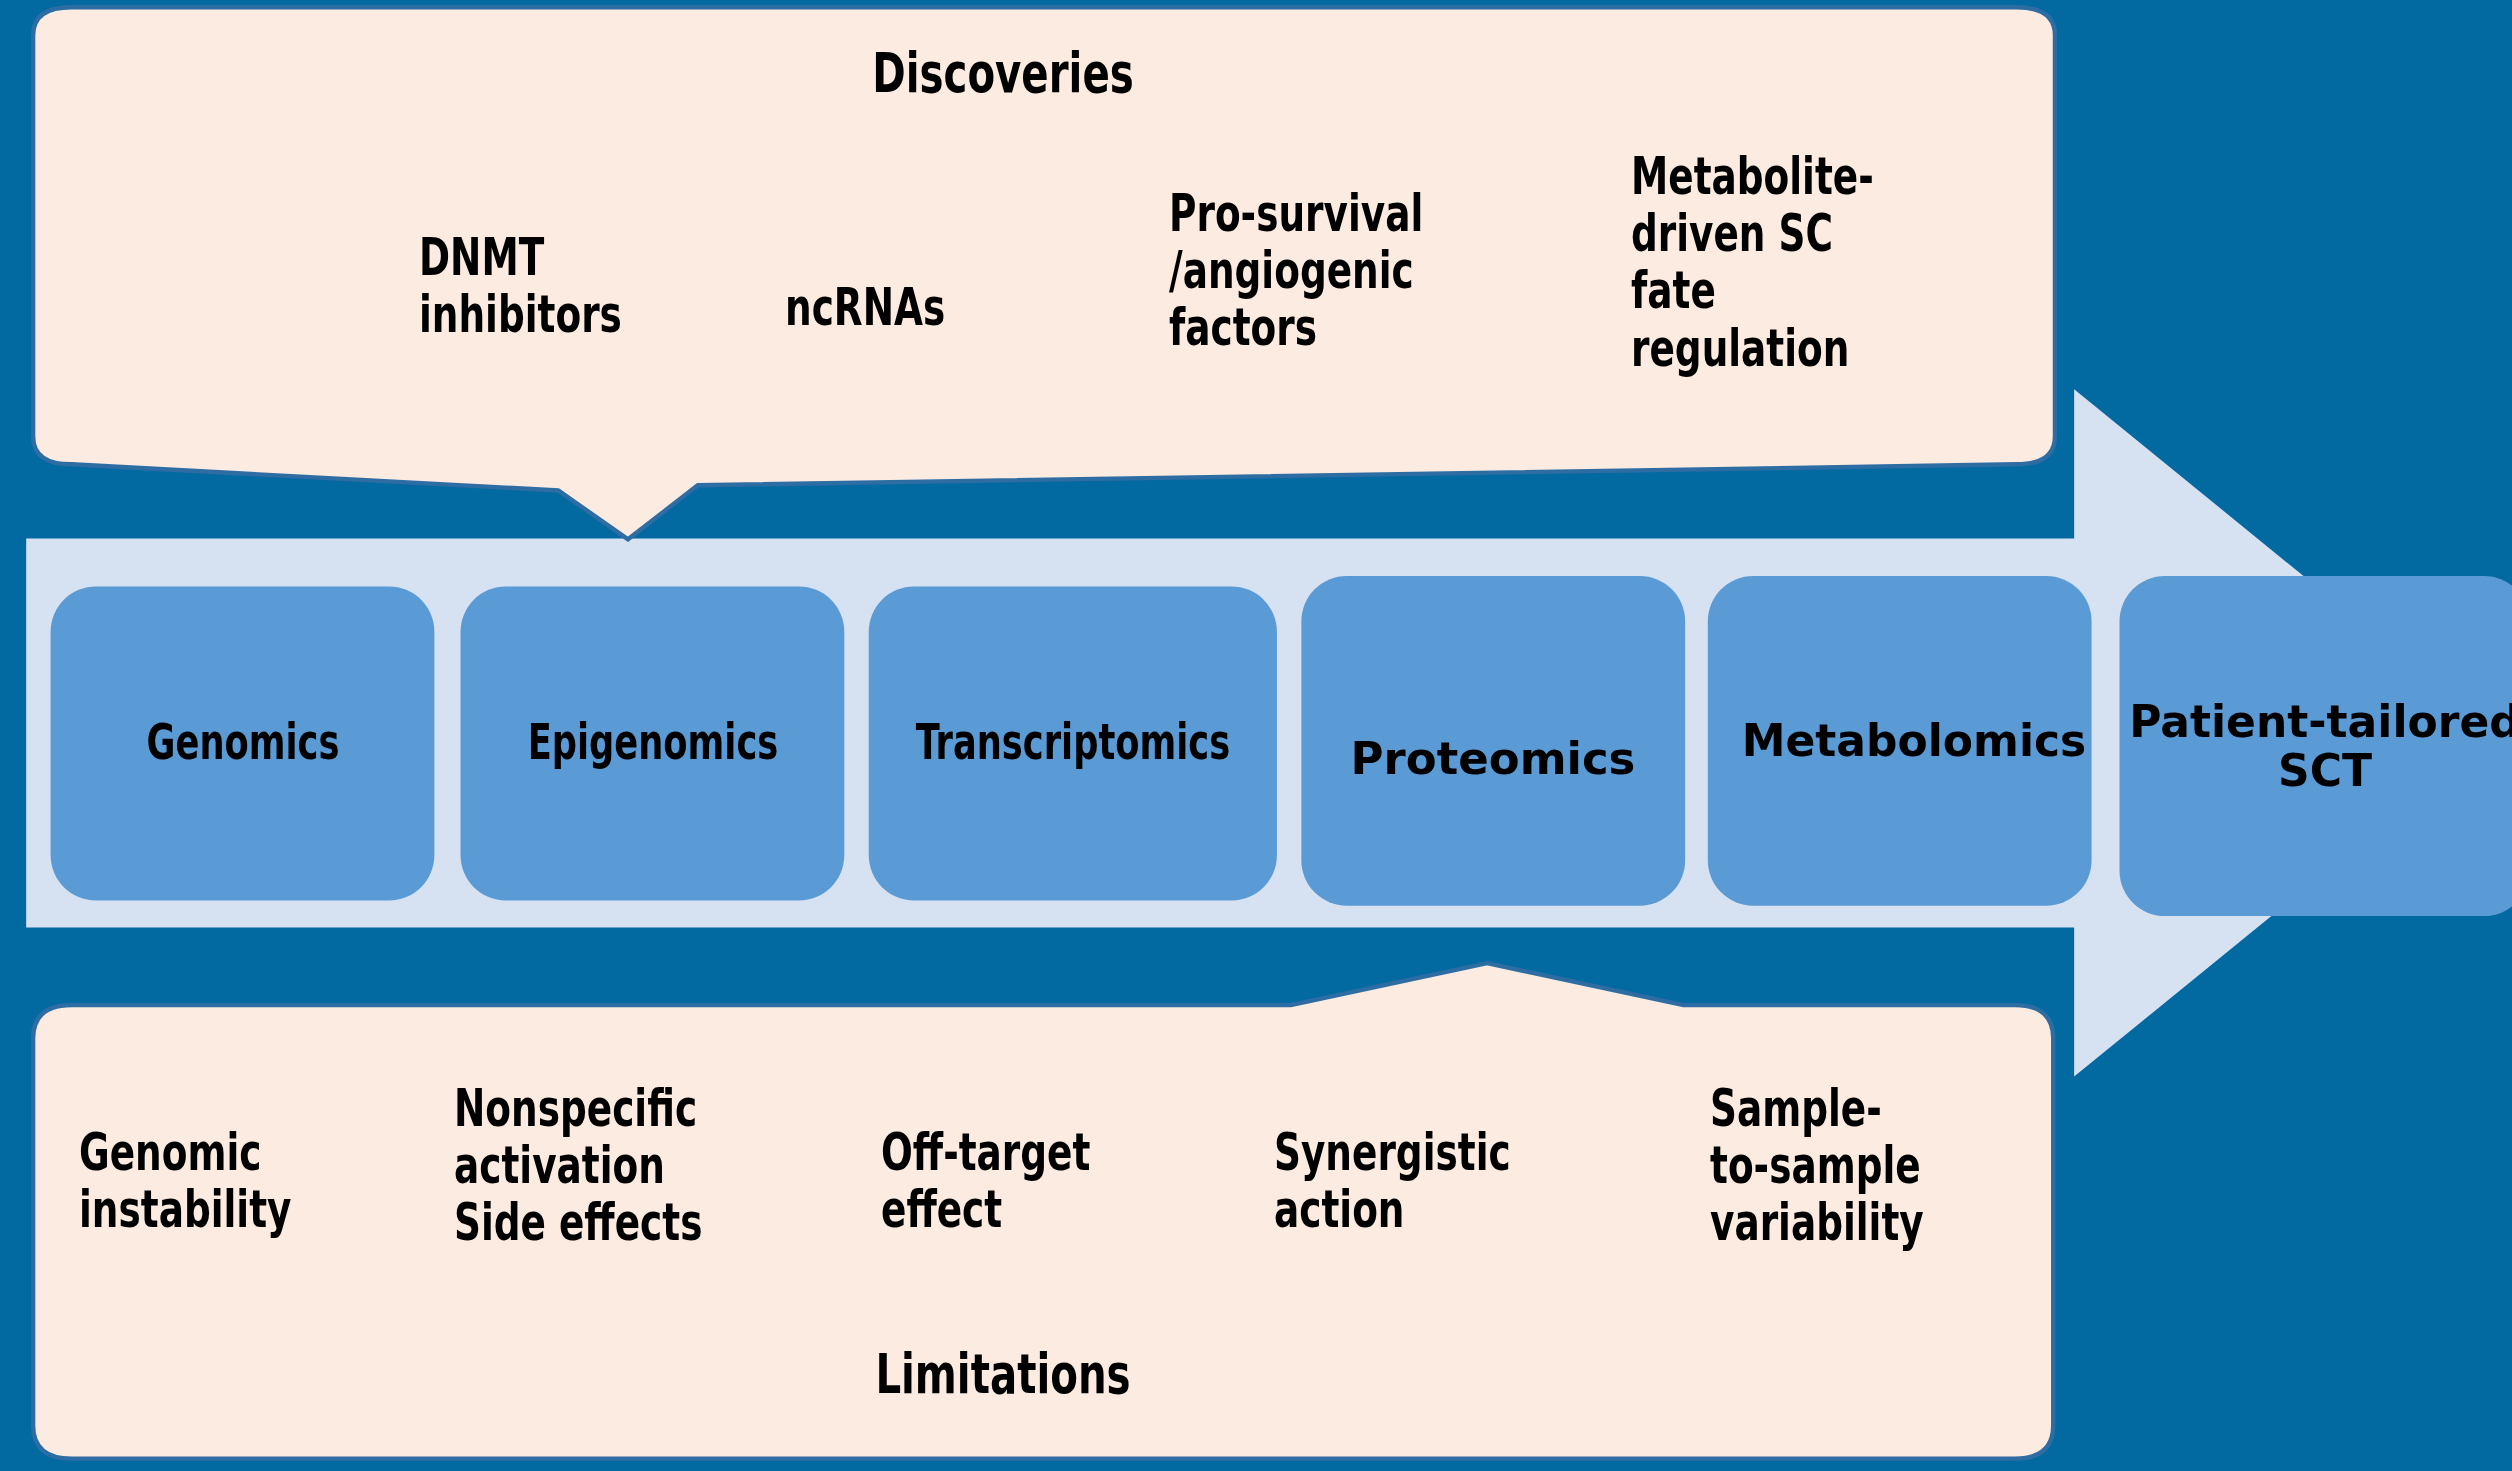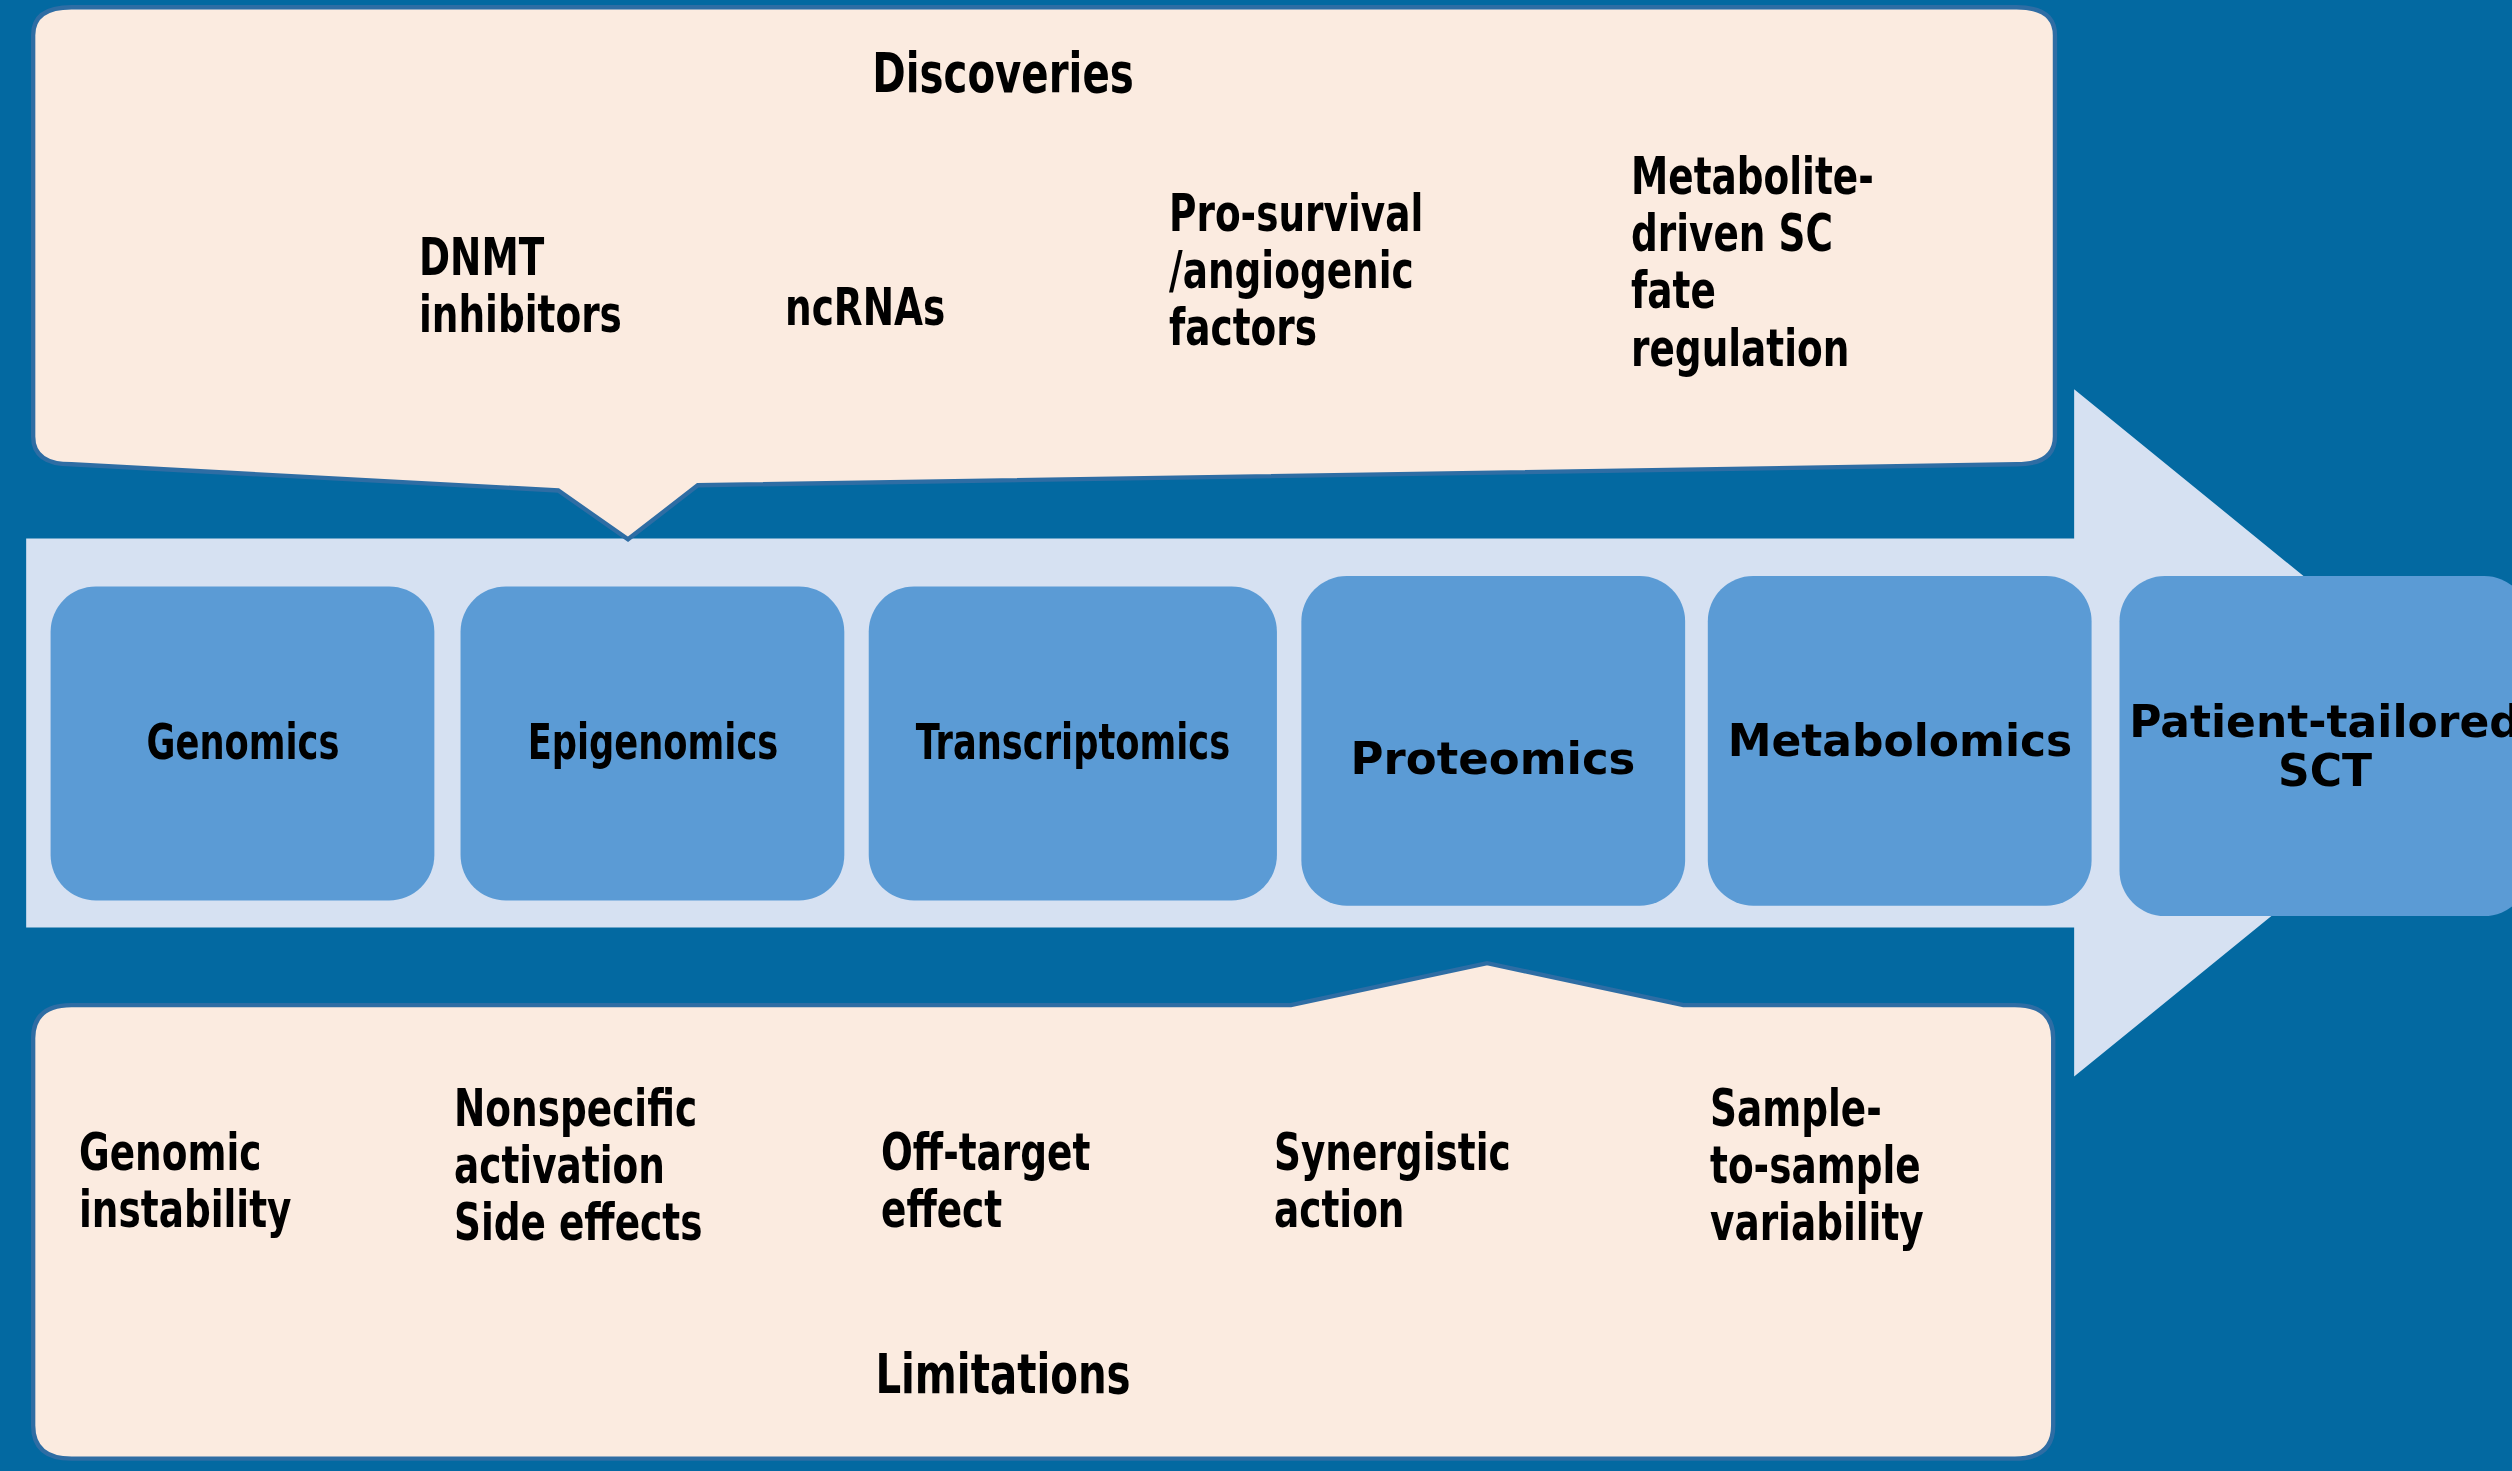--- a/index.html
+++ b/index.html
@@ -158,21 +158,21 @@
 regulation</div>
 
     <div class="chip-label cond cond-c" style="left:51px;  top:586px;  width:384px; height:314px; font-size:49px;">Genomics</div>
 
     <div class="chip-label cond cond-c" style="left:461px; top:586px;  width:384px; height:314px; font-size:49px;">Epigenomics</div>
 
     <div class="chip-label cond cond-c" style="left:869px; top:586px;  width:408px; height:314px; font-size:49px;">Transcriptomics</div>
 
     <div class="chip-label wide" style="left:1301px; top:594px; width:384px; height:330px; font-size:45px;">Proteomics</div>
 
-    <div class="chip-label wide" style="left:1708px; top:576px; width:384px; height:330px; font-size:44px;">Metabolomics</div>
+    <div class="chip-label wide" style="left:1708px; top:576px; width:384px; height:330px; font-size:44px;padding-left:14px;">Metabolomics</div>
 
     <div class="chip-label wide" style="left:2120px; top:576px; width:410px; height:340px; font-size:44px; white-space:pre-line;">Patient-tailored
 SCT</div>
 
     <div class="lbl cond cond-l" id="lim-0">Genomic
 instability</div>
 
     <div class="lbl cond cond-l" id="lim-1">Nonspecific
 activation
 Side effects</div>

